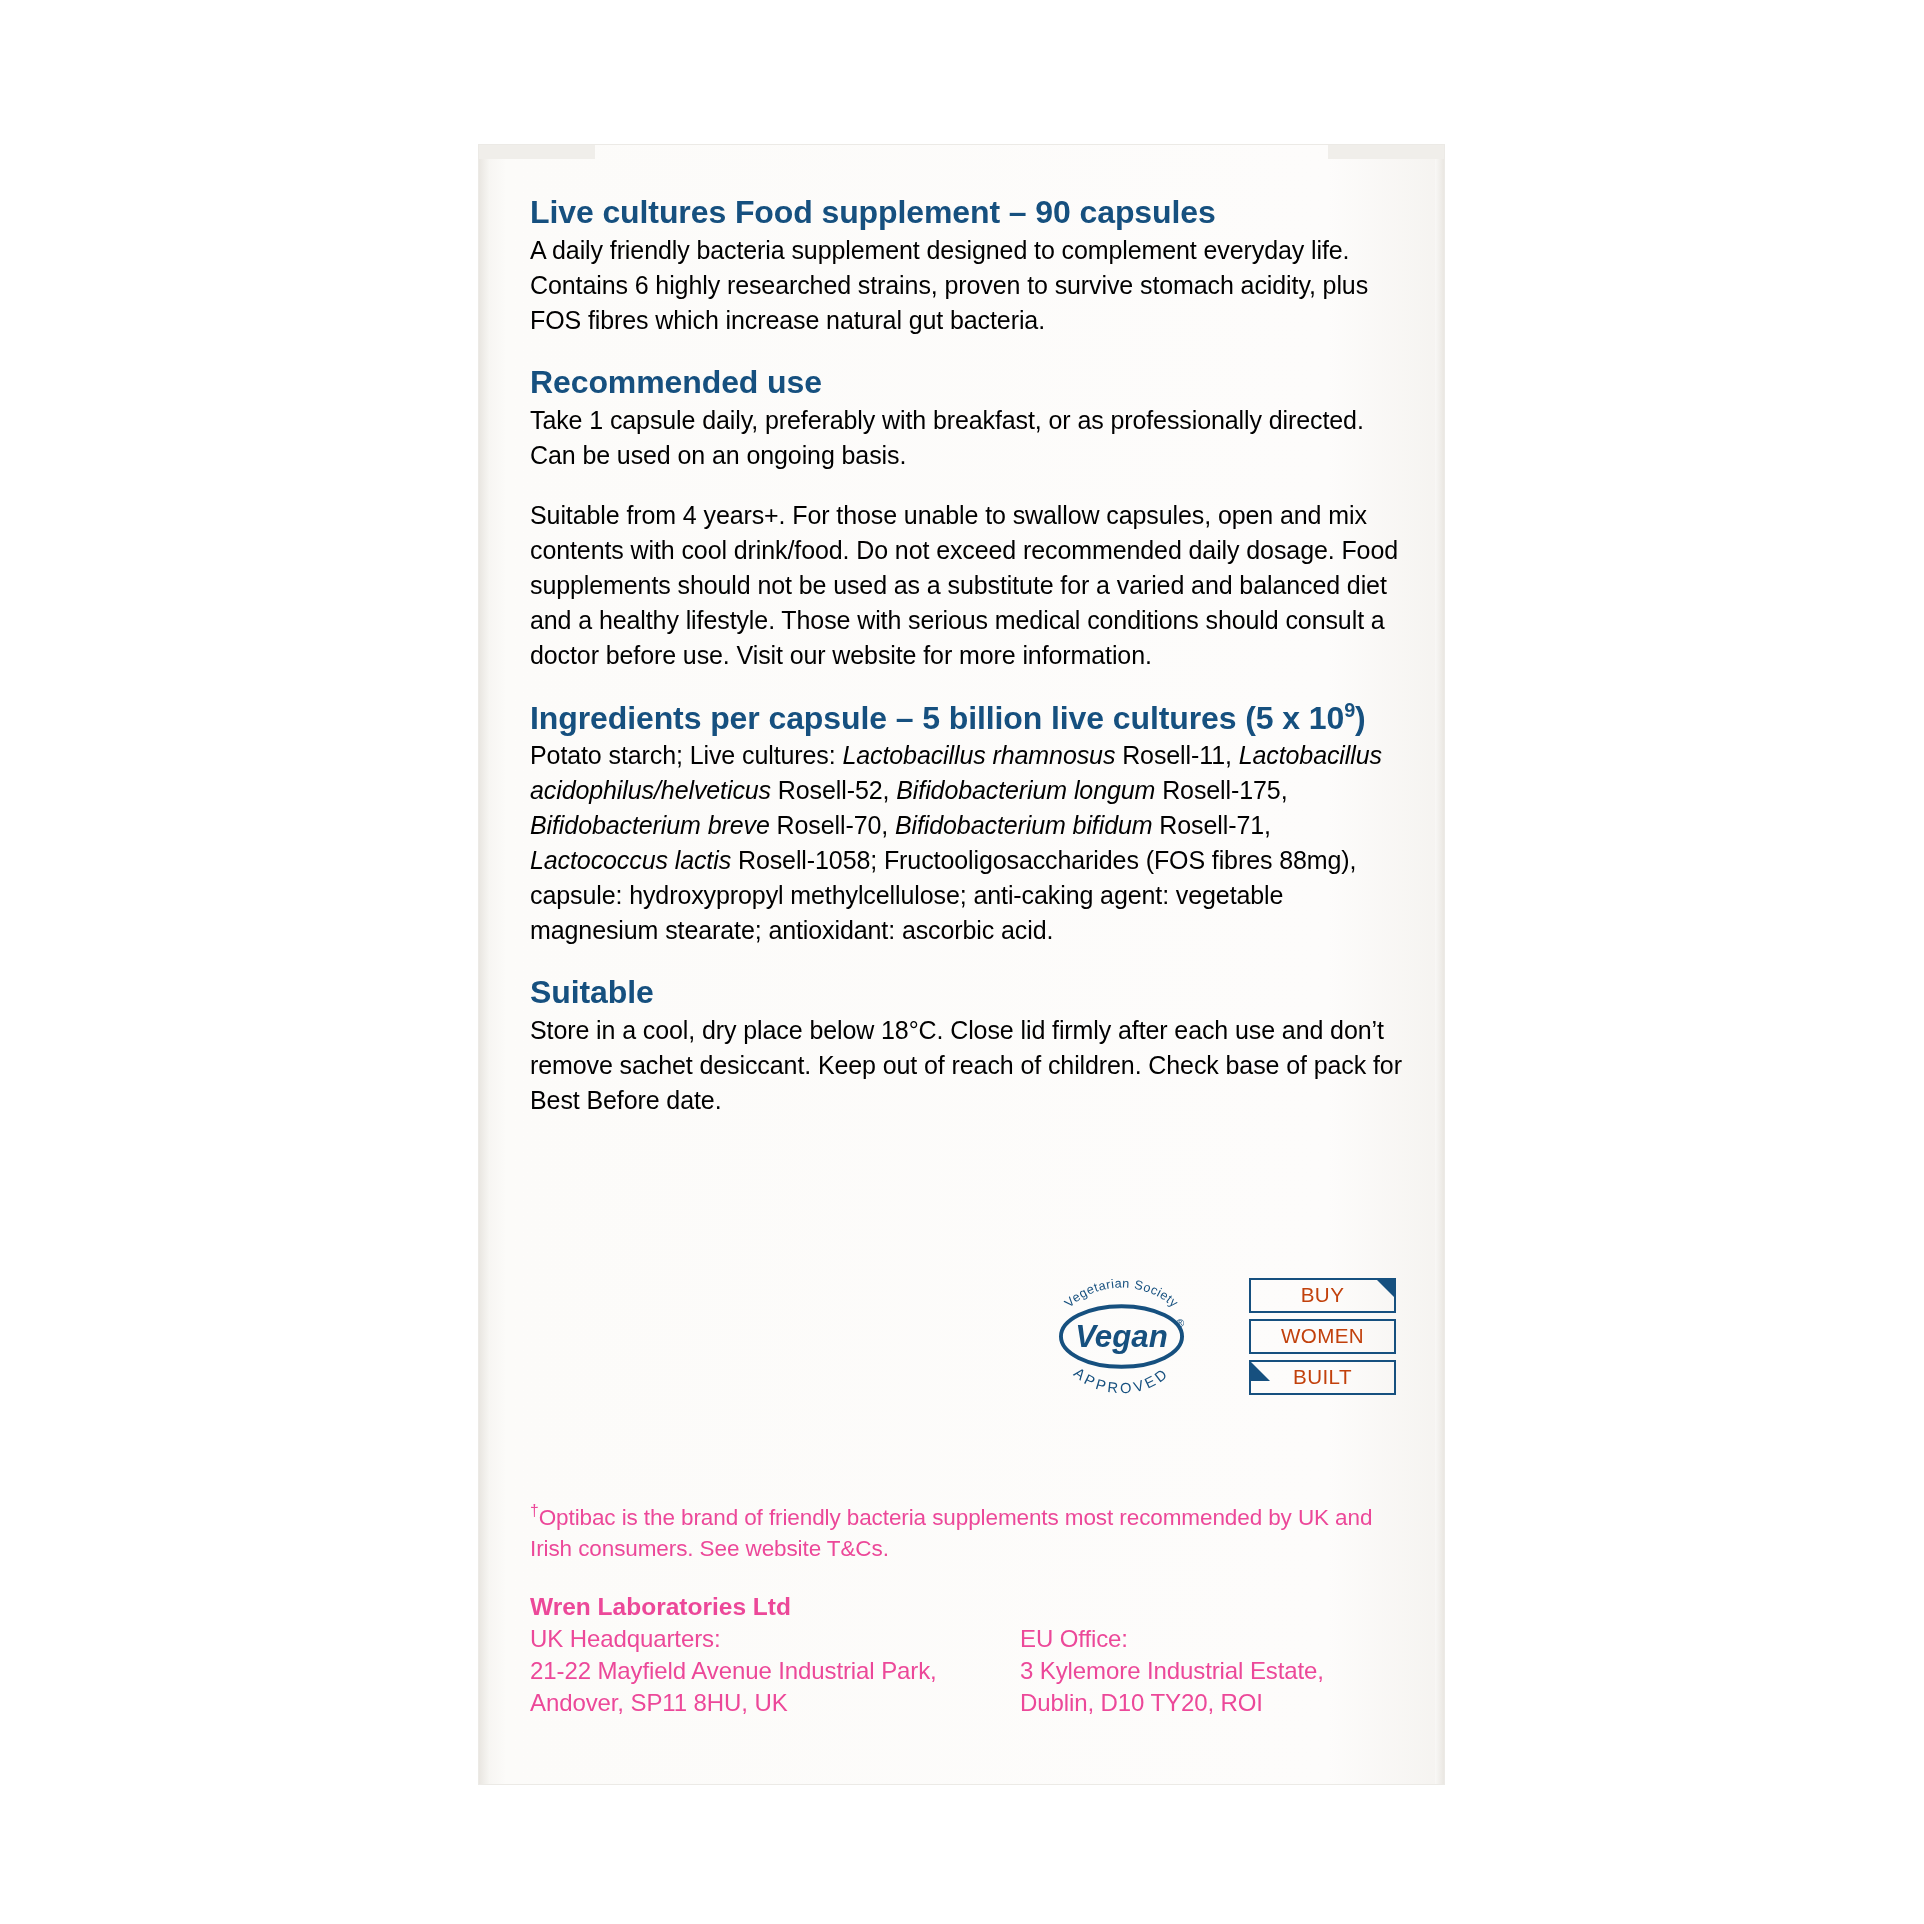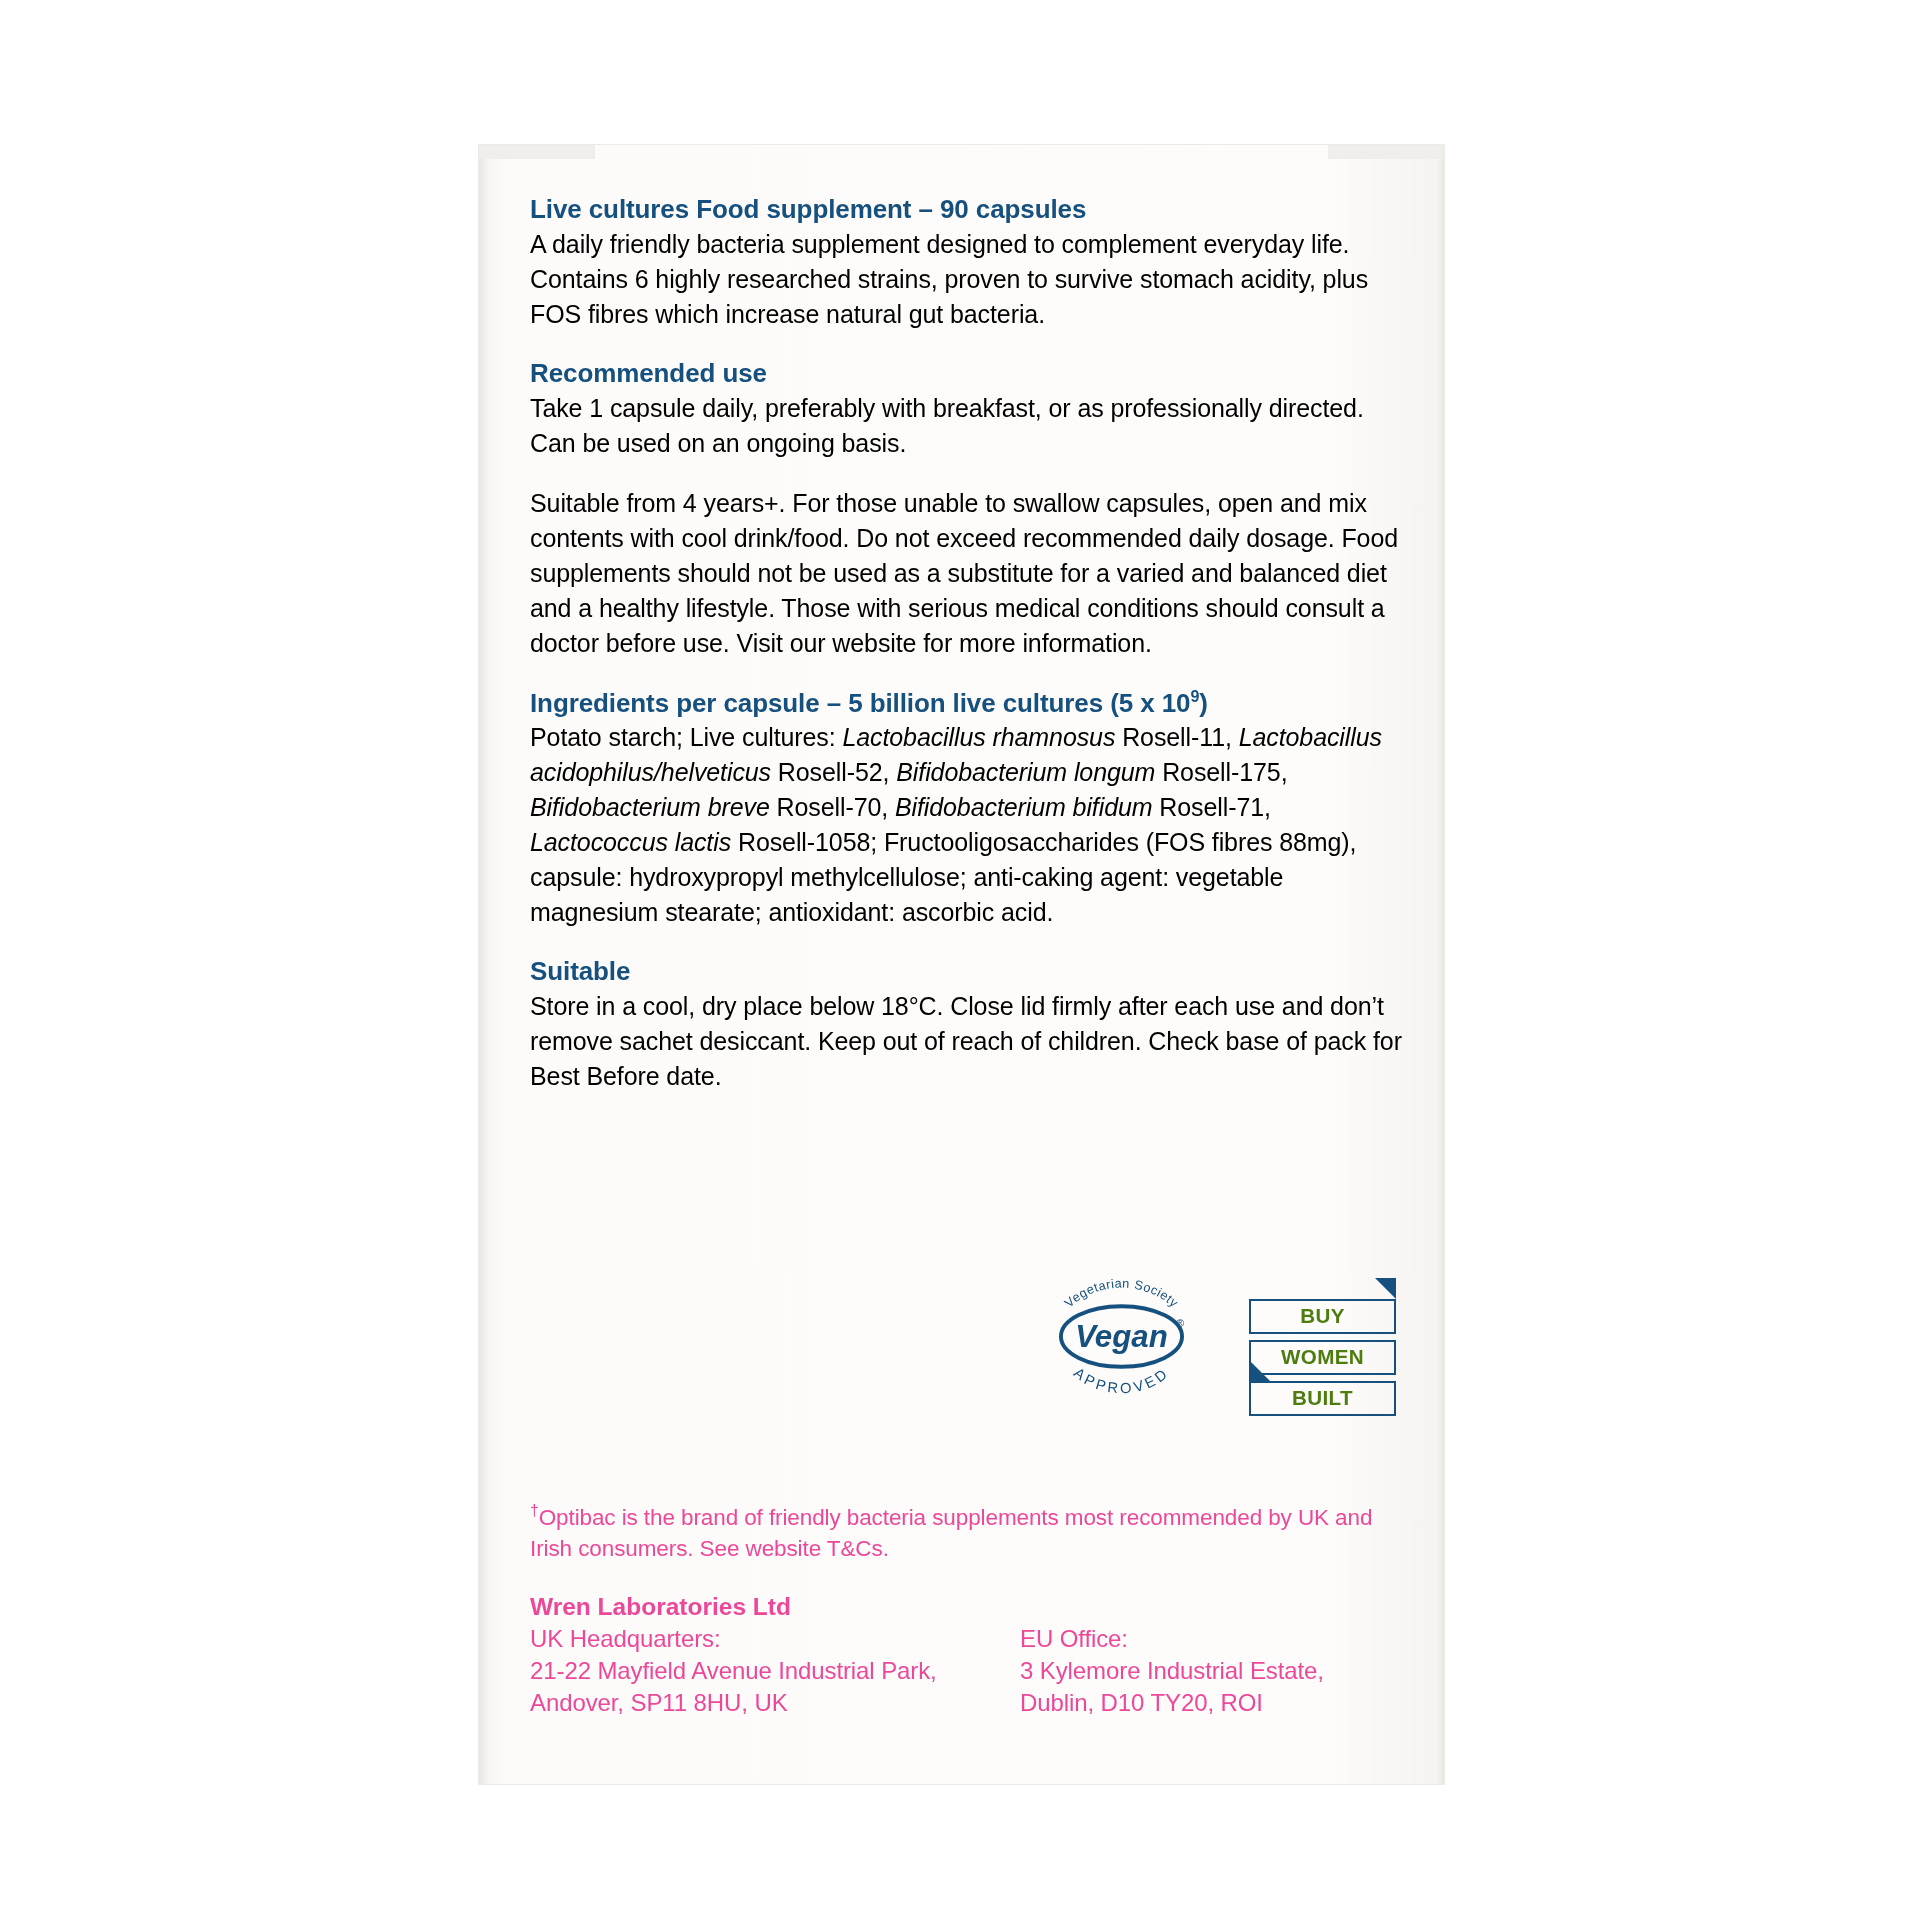--- a/index.html
+++ b/index.html
@@ -61,21 +61,21 @@
     position: absolute;
     left: 51px;
     top: 49px;
     width: 872px;
     color: #194f7e;
   }
 
   .blk { margin-bottom: 25.5px; }
 
   h2.hd {
-    font-size: 26px;
+    font-size: 32px;
     font-weight: bold;
     letter-spacing: -0.1px;
     margin: 0 0 2px 0;
     color: #16507f;
   }
 
   p.bd {
     font-size: 25px;
     line-height: 35px;
     margin: 0;
@@ -110,28 +110,27 @@
     height: 118px;
     position: relative;
   }
   .bwb .row {
     position: absolute;
     left: 0;
     width: 100%;
     height: 35px;
     border: 2.9px solid #16507f;
     box-sizing: border-box;
-    color: #4d7c0f;
-    font-weight: bold;
+    color: #c2410c;
+    font-weight: normal;
     font-size: 20.6px;
     letter-spacing: 0.4px;
     display: flex;
     align-items: center;
     justify-content: center;
-    margin-top: 21px;
   }
   .bwb .r1 { top: 0; }
   .bwb .r2 { top: 41px; }
   .bwb .r3 { top: 82px; }
   .bwb .corner {
     position: absolute;
     width: 0; height: 0;
   }
   .bwb .c1 {
     top: 0; right: 0;

